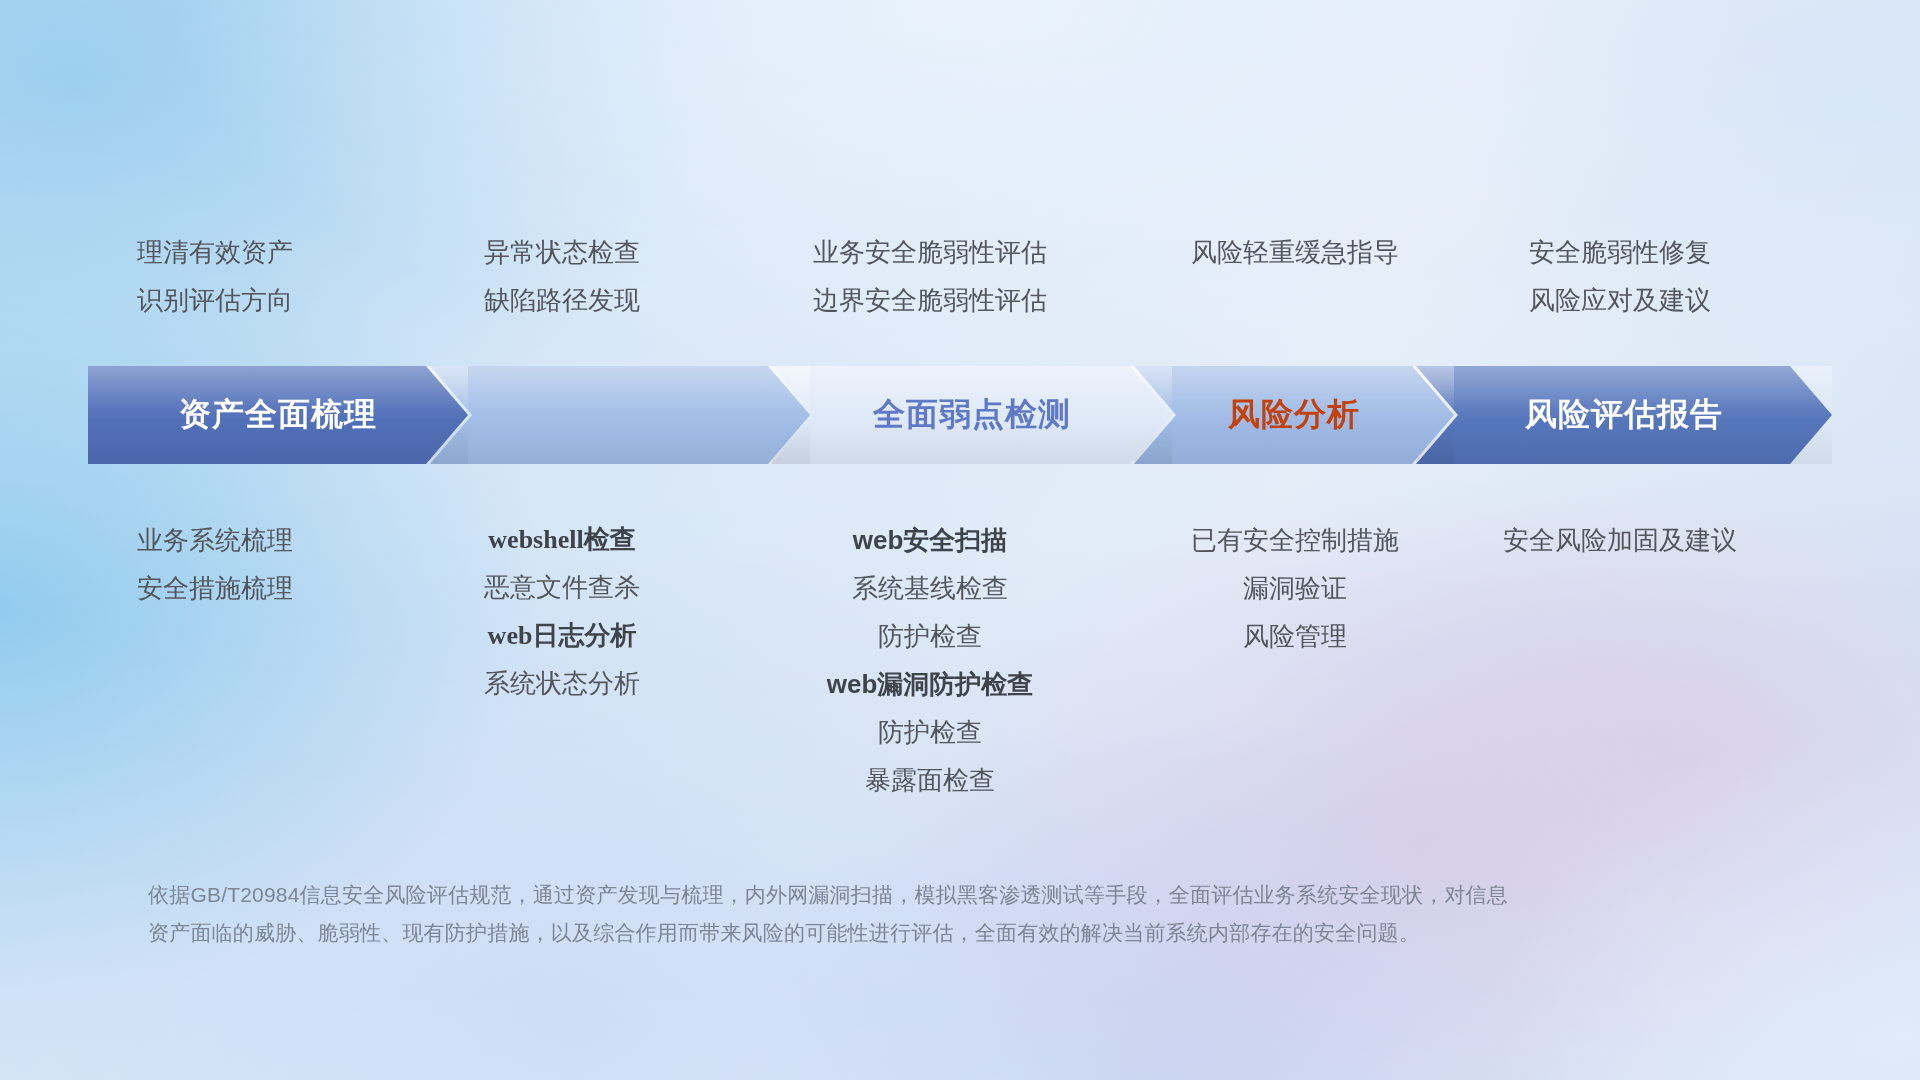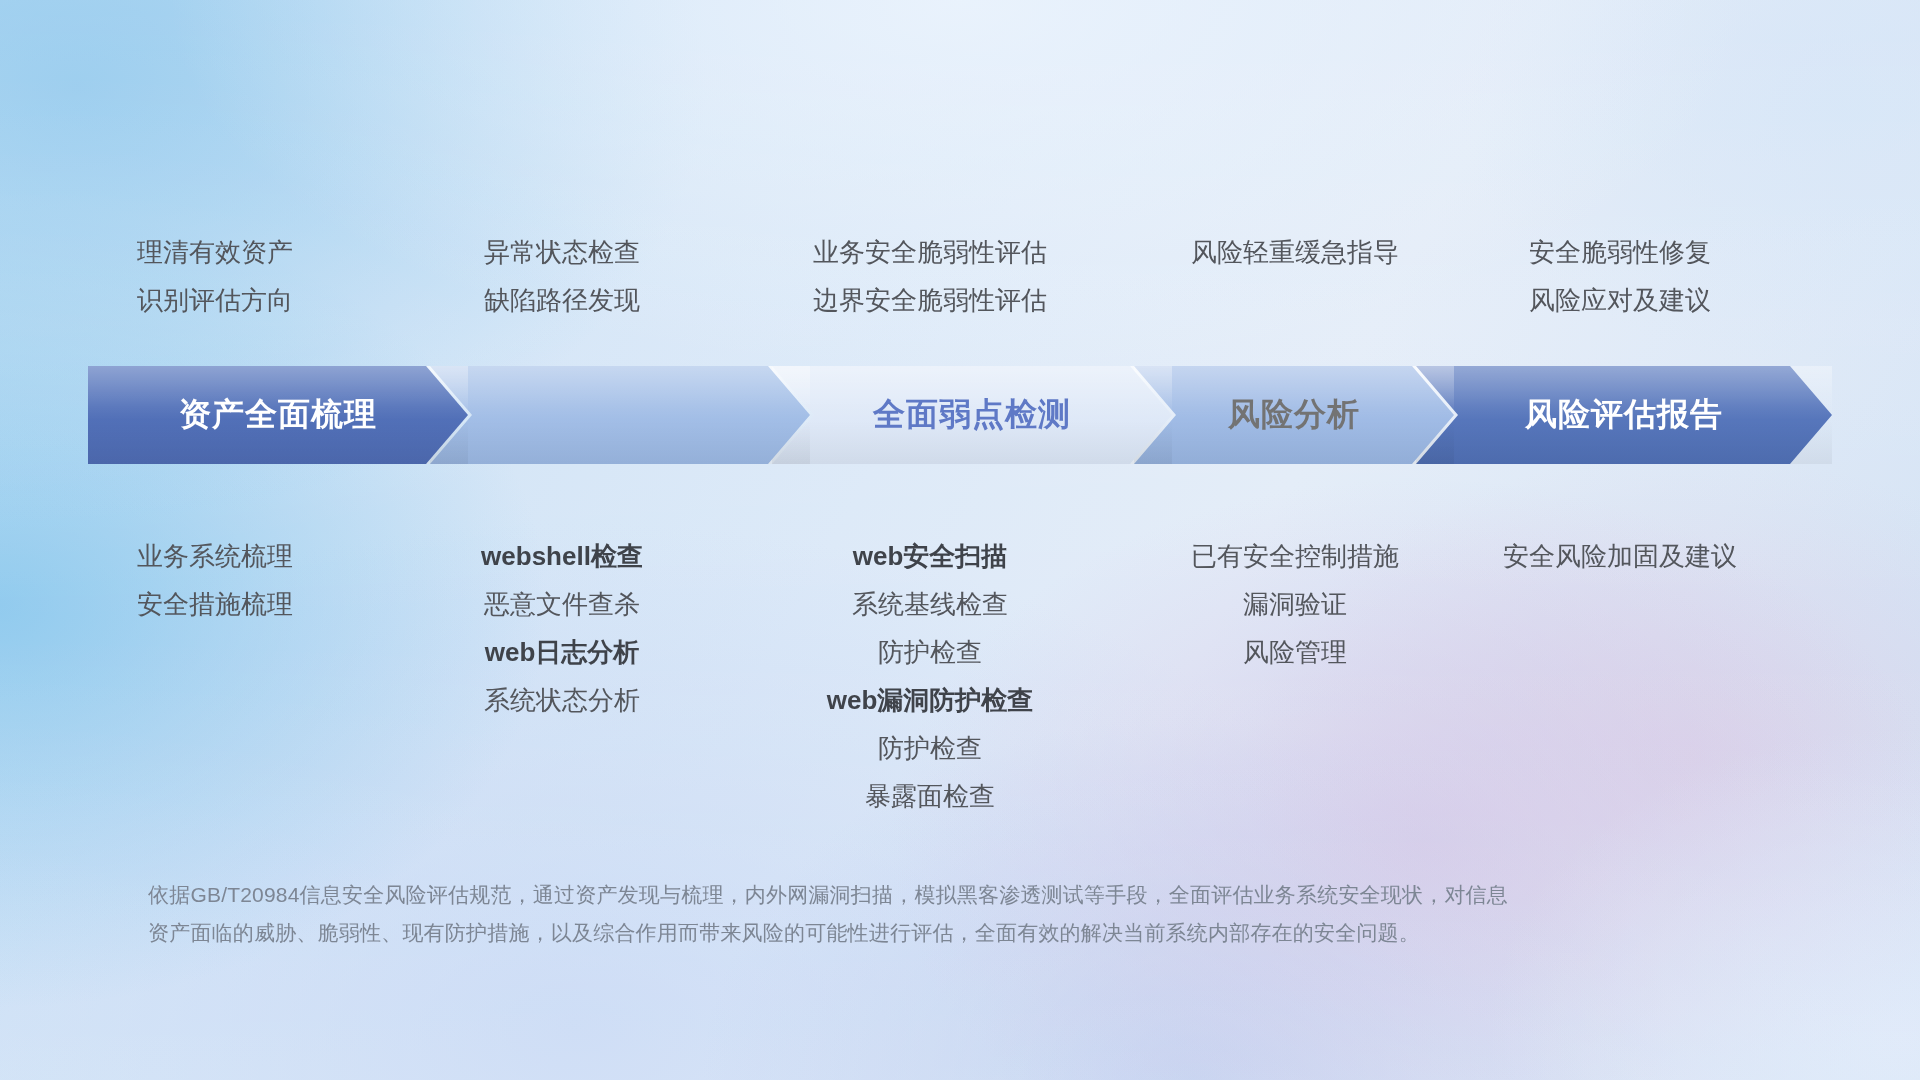--- a/index.html
+++ b/index.html
@@ -36,21 +36,21 @@
     background:linear-gradient(180deg,rgba(255,255,255,.0) 0%,rgba(255,255,255,.10) 30%,rgba(255,255,255,.0) 58%,rgba(255,255,255,.12) 100%);
   }
 
   
   #stage { position:absolute; inset:0; }
 
   .band { position:absolute; left:0; width:1920px; }
 
   
   #top-notes { top:228px; height:90px; display:flex; }
-  #bottom-notes { top:532px; height:340px; display:flex; align-items:flex-start; }
+  #bottom-notes { top:516px; height:340px; display:flex; align-items:flex-start; }
 
   .col { flex:0 0 auto; display:flex; flex-direction:column; }
   .note {
     color:#53565c;
     font-size:26px;
     line-height:48px;
     white-space:nowrap;
     text-align:center;
   }
   .note.b { font-weight:700; color:#3f434a; }
@@ -153,37 +153,37 @@
       <div class="edge" style="left: 426px;"></div>
       <div class="chev notch" style="left: 772px; width: 400px; z-index: 8;">
         <div class="face" style="background: linear-gradient(rgb(227, 236, 249) 0%, rgb(219, 230, 246) 100%);"></div>
         <div class="sheen"></div>
         <div class="label" style="color: rgb(95, 121, 198);">全面弱点检测</div>
       </div>
       <div class="edge" style="left: 768px;"></div>
       <div class="chev notch" style="left: 1134px; width: 320px; z-index: 7;">
         <div class="face" style="background: linear-gradient(rgb(167, 192, 232) 0%, rgb(154, 183, 227) 100%);"></div>
         <div class="sheen"></div>
-        <div class="label" style="color: #737373;">风险分析</div>
+        <div class="label" style="color: #c2410c;">风险分析</div>
       </div>
       <div class="edge" style="left: 1130px;"></div>
       <div class="chev notch" style="left: 1416px; width: 416px; z-index: 6;">
         <div class="face" style="background: linear-gradient(rgb(93, 124, 192) 0%, rgb(81, 113, 183) 100%);"></div>
         <div class="sheen"></div>
         <div class="label" style="color: rgb(255, 255, 255);">风险评估报告</div>
       </div>
       <div class="edge" style="left: 1412px;"></div>
     </div>
 
   <div class="band" id="bottom-notes">
       <div class="col" style="position: absolute; left: -5px; width: 440px; top: 0px;">
         <div class="note">业务系统梳理</div>
         <div class="note">安全措施梳理</div>
       </div>
-      <div class="col" style="position: absolute; left: 342px; width: 440px; top: 0px;">
+      <div class="col" style="position: absolute; left: 342px; width: 440px; top: 0px; font-family: Liberation Serif, serif;">
         <div class="note b">webshell检查</div>
         <div class="note">恶意文件查杀</div>
         <div class="note b">web日志分析</div>
         <div class="note">系统状态分析</div>
       </div>
       <div class="col" style="position: absolute; left: 710px; width: 440px; top: 0px;">
         <div class="note b">web安全扫描</div>
         <div class="note">系统基线检查</div>
         <div class="note">防护检查</div>
         <div class="note b">web漏洞防护检查</div>

